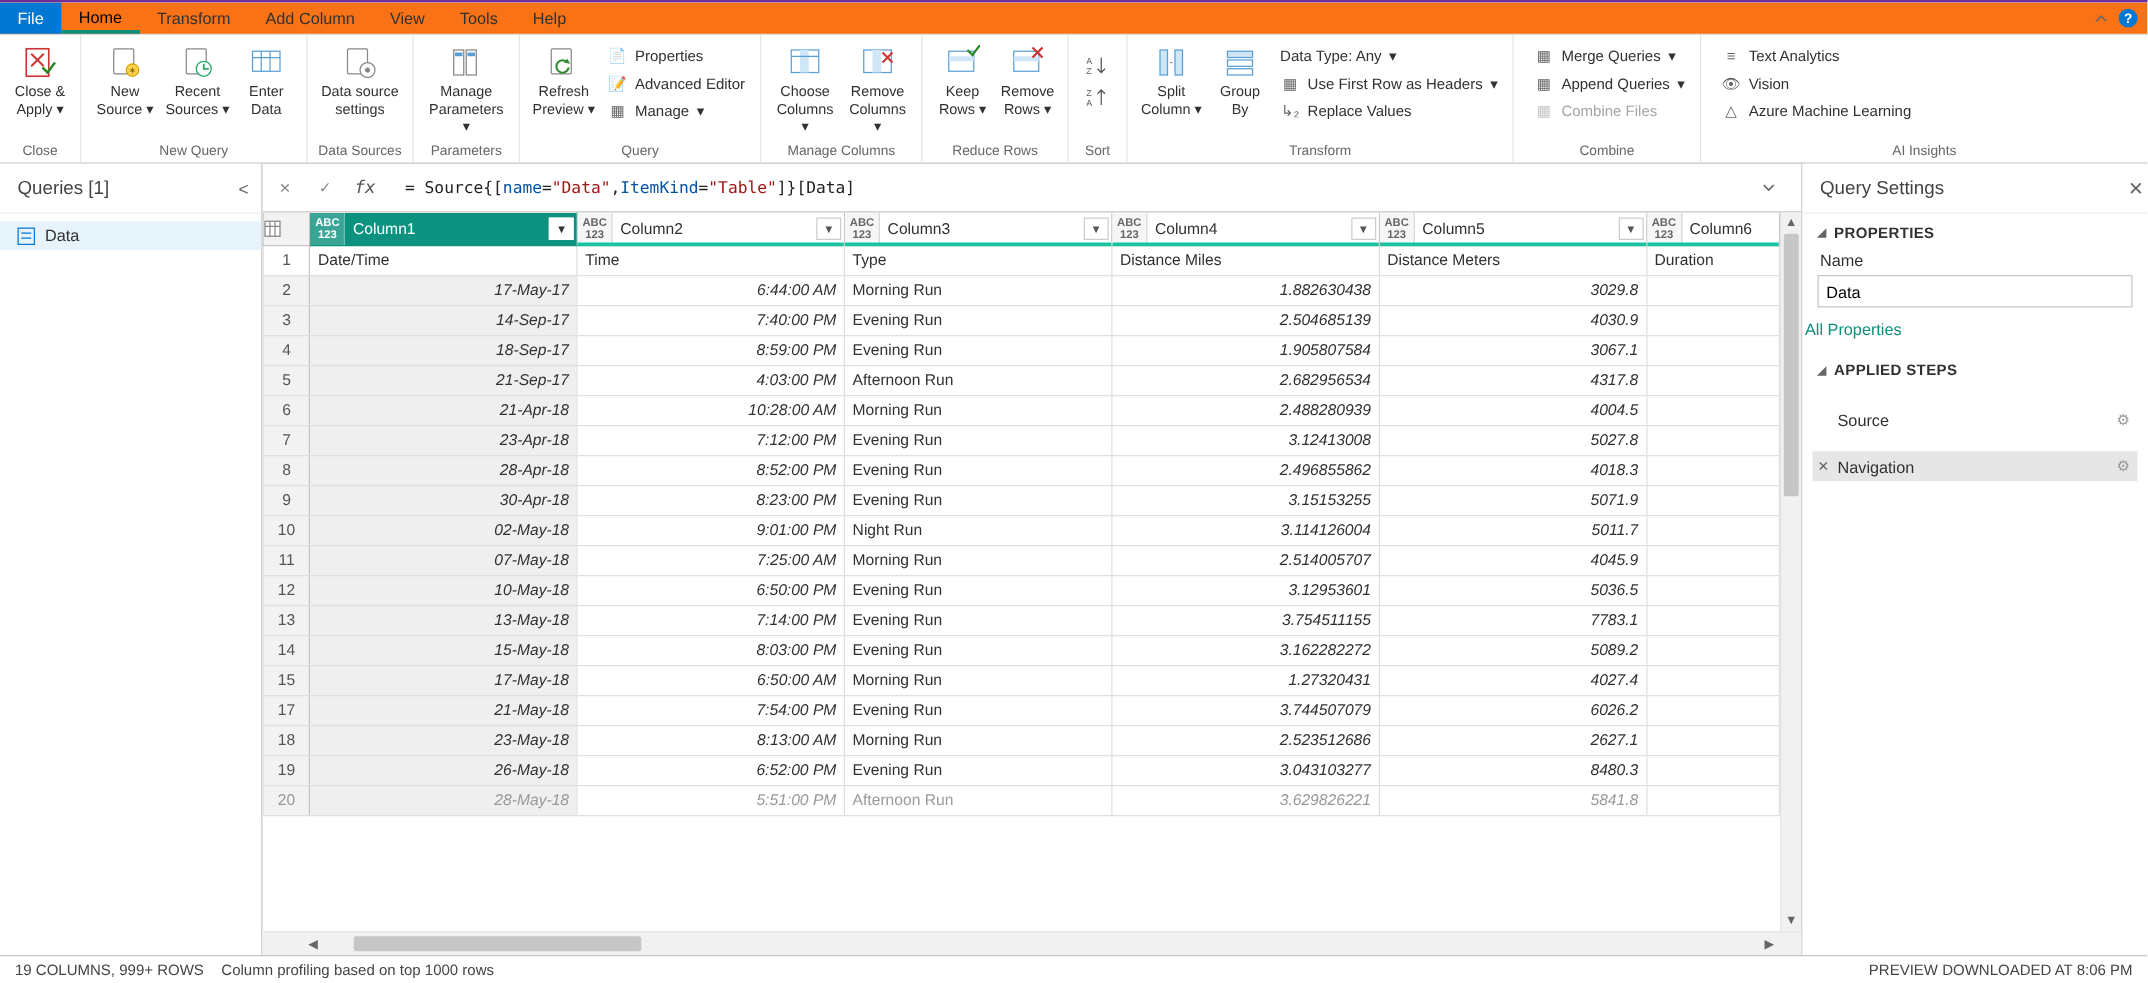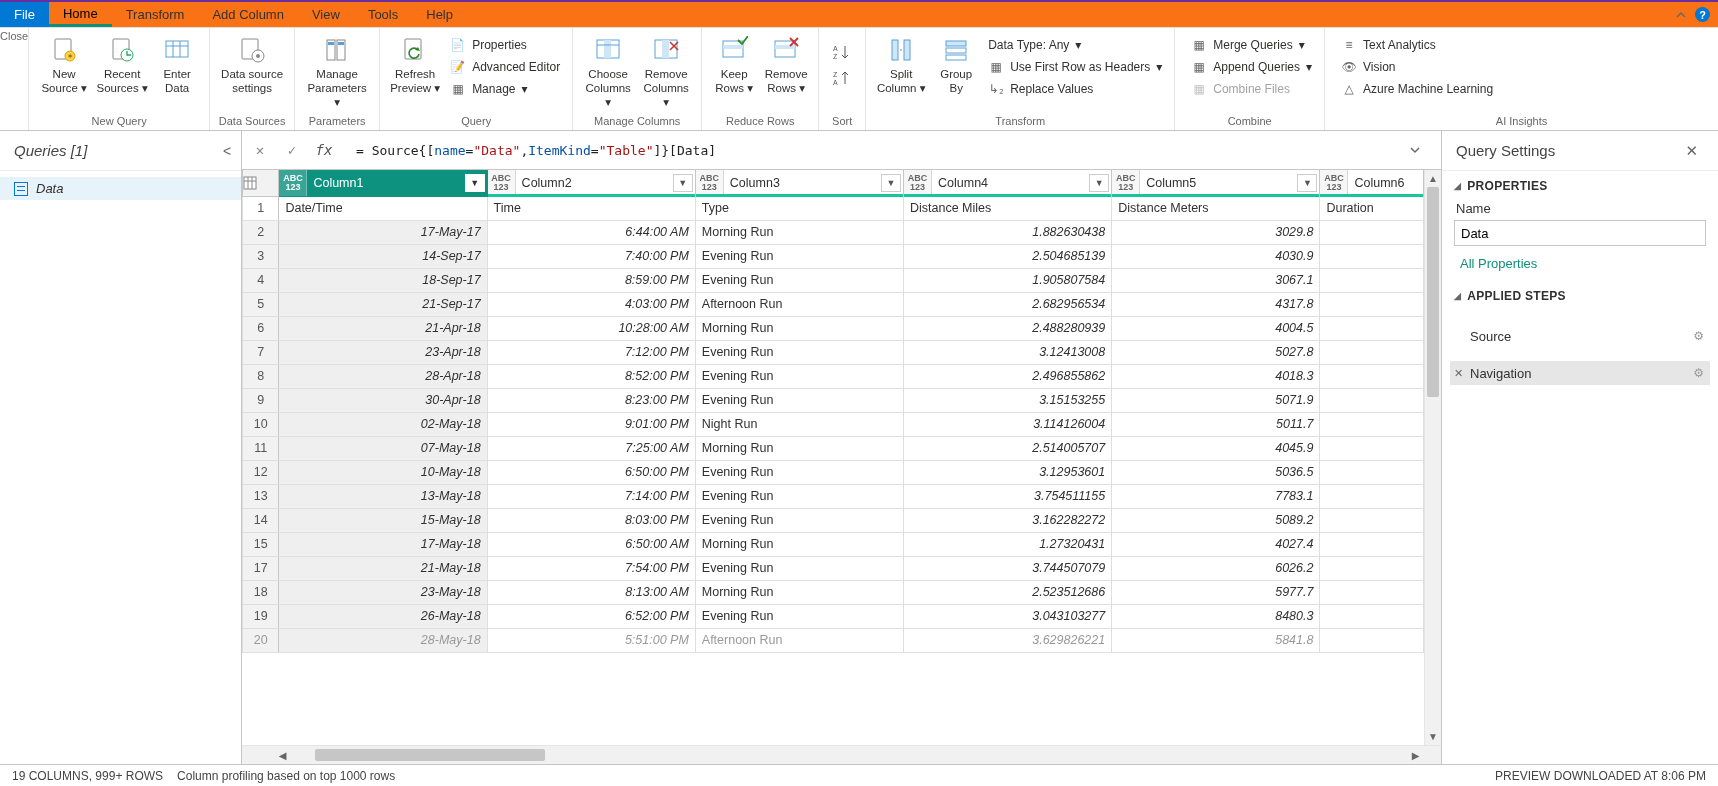--- a/index.html
+++ b/index.html
@@ -124,25 +124,24 @@
   
   svg{display:block}
 
   
   .body{
     display:flex;
     height:calc(786px - 26px - 103px - 22px - 2px); 
   }
   
   .queries-pane{
-    width:242px;
+    width:210px;
     border-right:1px solid var(--gray-border);
     display:flex;flex-direction:column;
     background:#fff;
-    font-style:italic;
   }
   .queries-pane .hdr{
     height:40px;display:flex;align-items:center;justify-content:space-between;
     padding:0 10px 0 14px;color:#444;font-size:15px;
     border-bottom:1px solid #eee;
   }
   .queries-pane .hdr .coll{color:#666;font-size:14px}
   .queries-pane ul{list-style:none;margin:6px 0 0 0;padding:0}
   .queries-pane li{
     display:flex;align-items:center;gap:8px;
@@ -283,40 +282,40 @@
   .hscroll .thumb{position:absolute;top:3px;bottom:3px;left:24px;width:230px;background:#c6c6c6;border-radius:2px}
 
   
   .qsettings{
     width:276px;
     background:#fff;
     display:flex;flex-direction:column;
   }
   .qsettings .hdr{
     height:40px;display:flex;align-items:center;justify-content:space-between;
-    padding:0 20px 0 14px;color:#444;font-size:15px;
+    padding:0 3px 0 14px;color:#444;font-size:15px;
     border-bottom:1px solid #eee;
     gap:48px;
   }
   .qsettings .close{color:#666;font-size:15px}
   .qs-section{
     padding:8px 12px 4px 12px;
   }
   .qs-section h4{
     margin:0 0 4px 0;font-size:12px;letter-spacing:.3px;color:#323130;font-weight:700;
     display:flex;align-items:center;gap:6px;
   }
   .qs-section h4 .tri{font-size:9px;color:#666}
   .qs-name{padding:0 12px 6px 12px}
   .qs-name label{display:block;font-size:13px;color:#323130;margin:0 0 4px 2px}
   .qs-name input{
     width:100%;height:26px;border:1px solid var(--gray-border);
     padding:2px 6px;font-family:inherit;font-size:13px;
   }
-  .all-props{padding:4px 12px 10px 18px;color:var(--teal);font-size:13px}
+  .all-props{padding:4px 12px 10px 2px;color:var(--teal);font-size:13px}
   .steps{padding:0 8px}
   .step{
     display:flex;align-items:center;justify-content:space-between;
     height:24px;padding:0 6px 0 20px;font-size:13px;cursor:default;
     position:relative;
     margin-top:13px;
   }
   .step.sel{background:#e6e6e6}
   .step .gear{color:#9a9a9a;font-size:12px}
   .step .x{position:absolute;left:4px;color:#666;font-size:11px;display:none}
@@ -349,20 +348,33 @@
           <path d="M2 8 L6 4 L10 8" stroke="#666" stroke-width="1.4" fill="none"></path>
         </svg>
     </div>
     <div class="help-circ">?</div>
   </div>
 </div>
 
 <div class="ribbon">
 
   <div class="ribbon-group">
+    <div class="buttons">
+      <div class="rbtn narrow">
+        <div class="ico">
+          <svg width="30" height="30" viewBox="0 0 30 30">
+            <rect x="4" y="4" width="18" height="22" fill="#fff" stroke="#c33" stroke-width="1.3"></rect>
+            <path d="M8 8 L18 18 M18 8 L8 18" stroke="#c33" stroke-width="1.6"></path>
+            <path d="M17 19 L21 23 L27 15" stroke="#2a8a2a" stroke-width="2" fill="none"></path>
+          </svg>
+        </div>
+        <div class="txt"><span>Close &amp;
+Apply</span> ▾</div>
+      </div>
+    </div>
     <div class="label">Close</div>
   </div>
 
   <div class="ribbon-group">
     <div class="buttons">
       <div class="rbtn">
         <div class="ico">
           <svg width="30" height="30" viewBox="0 0 30 30">
               <rect x="6" y="4" width="16" height="20" rx="1" fill="#fff" stroke="#888"></rect>
               <circle cx="21" cy="21" r="5" fill="#ffd24d" stroke="#d9a400"></circle>
@@ -864,21 +876,21 @@
                 <td class="c4">3.744507079</td>
                 <td class="c5">6026.2</td>
                 <td class="c6"></td>
               </tr>
               <tr class="data">
                 <td class="rownum c0">18</td>
                 <td class="c1">23-May-18</td>
                 <td class="c2">8:13:00 AM</td>
                 <td class="c3">Morning Run</td>
                 <td class="c4">2.523512686</td>
-                <td class="c5">5977.7</td>
+                <td class="c5">2627.1</td>
                 <td class="c6"></td>
               </tr>
               <tr class="data">
                 <td class="rownum c0">19</td>
                 <td class="c1">26-May-18</td>
                 <td class="c2">6:52:00 PM</td>
                 <td class="c3">Evening Run</td>
                 <td class="c4">3.043103277</td>
                 <td class="c5">8480.3</td>
                 <td class="c6"></td>

